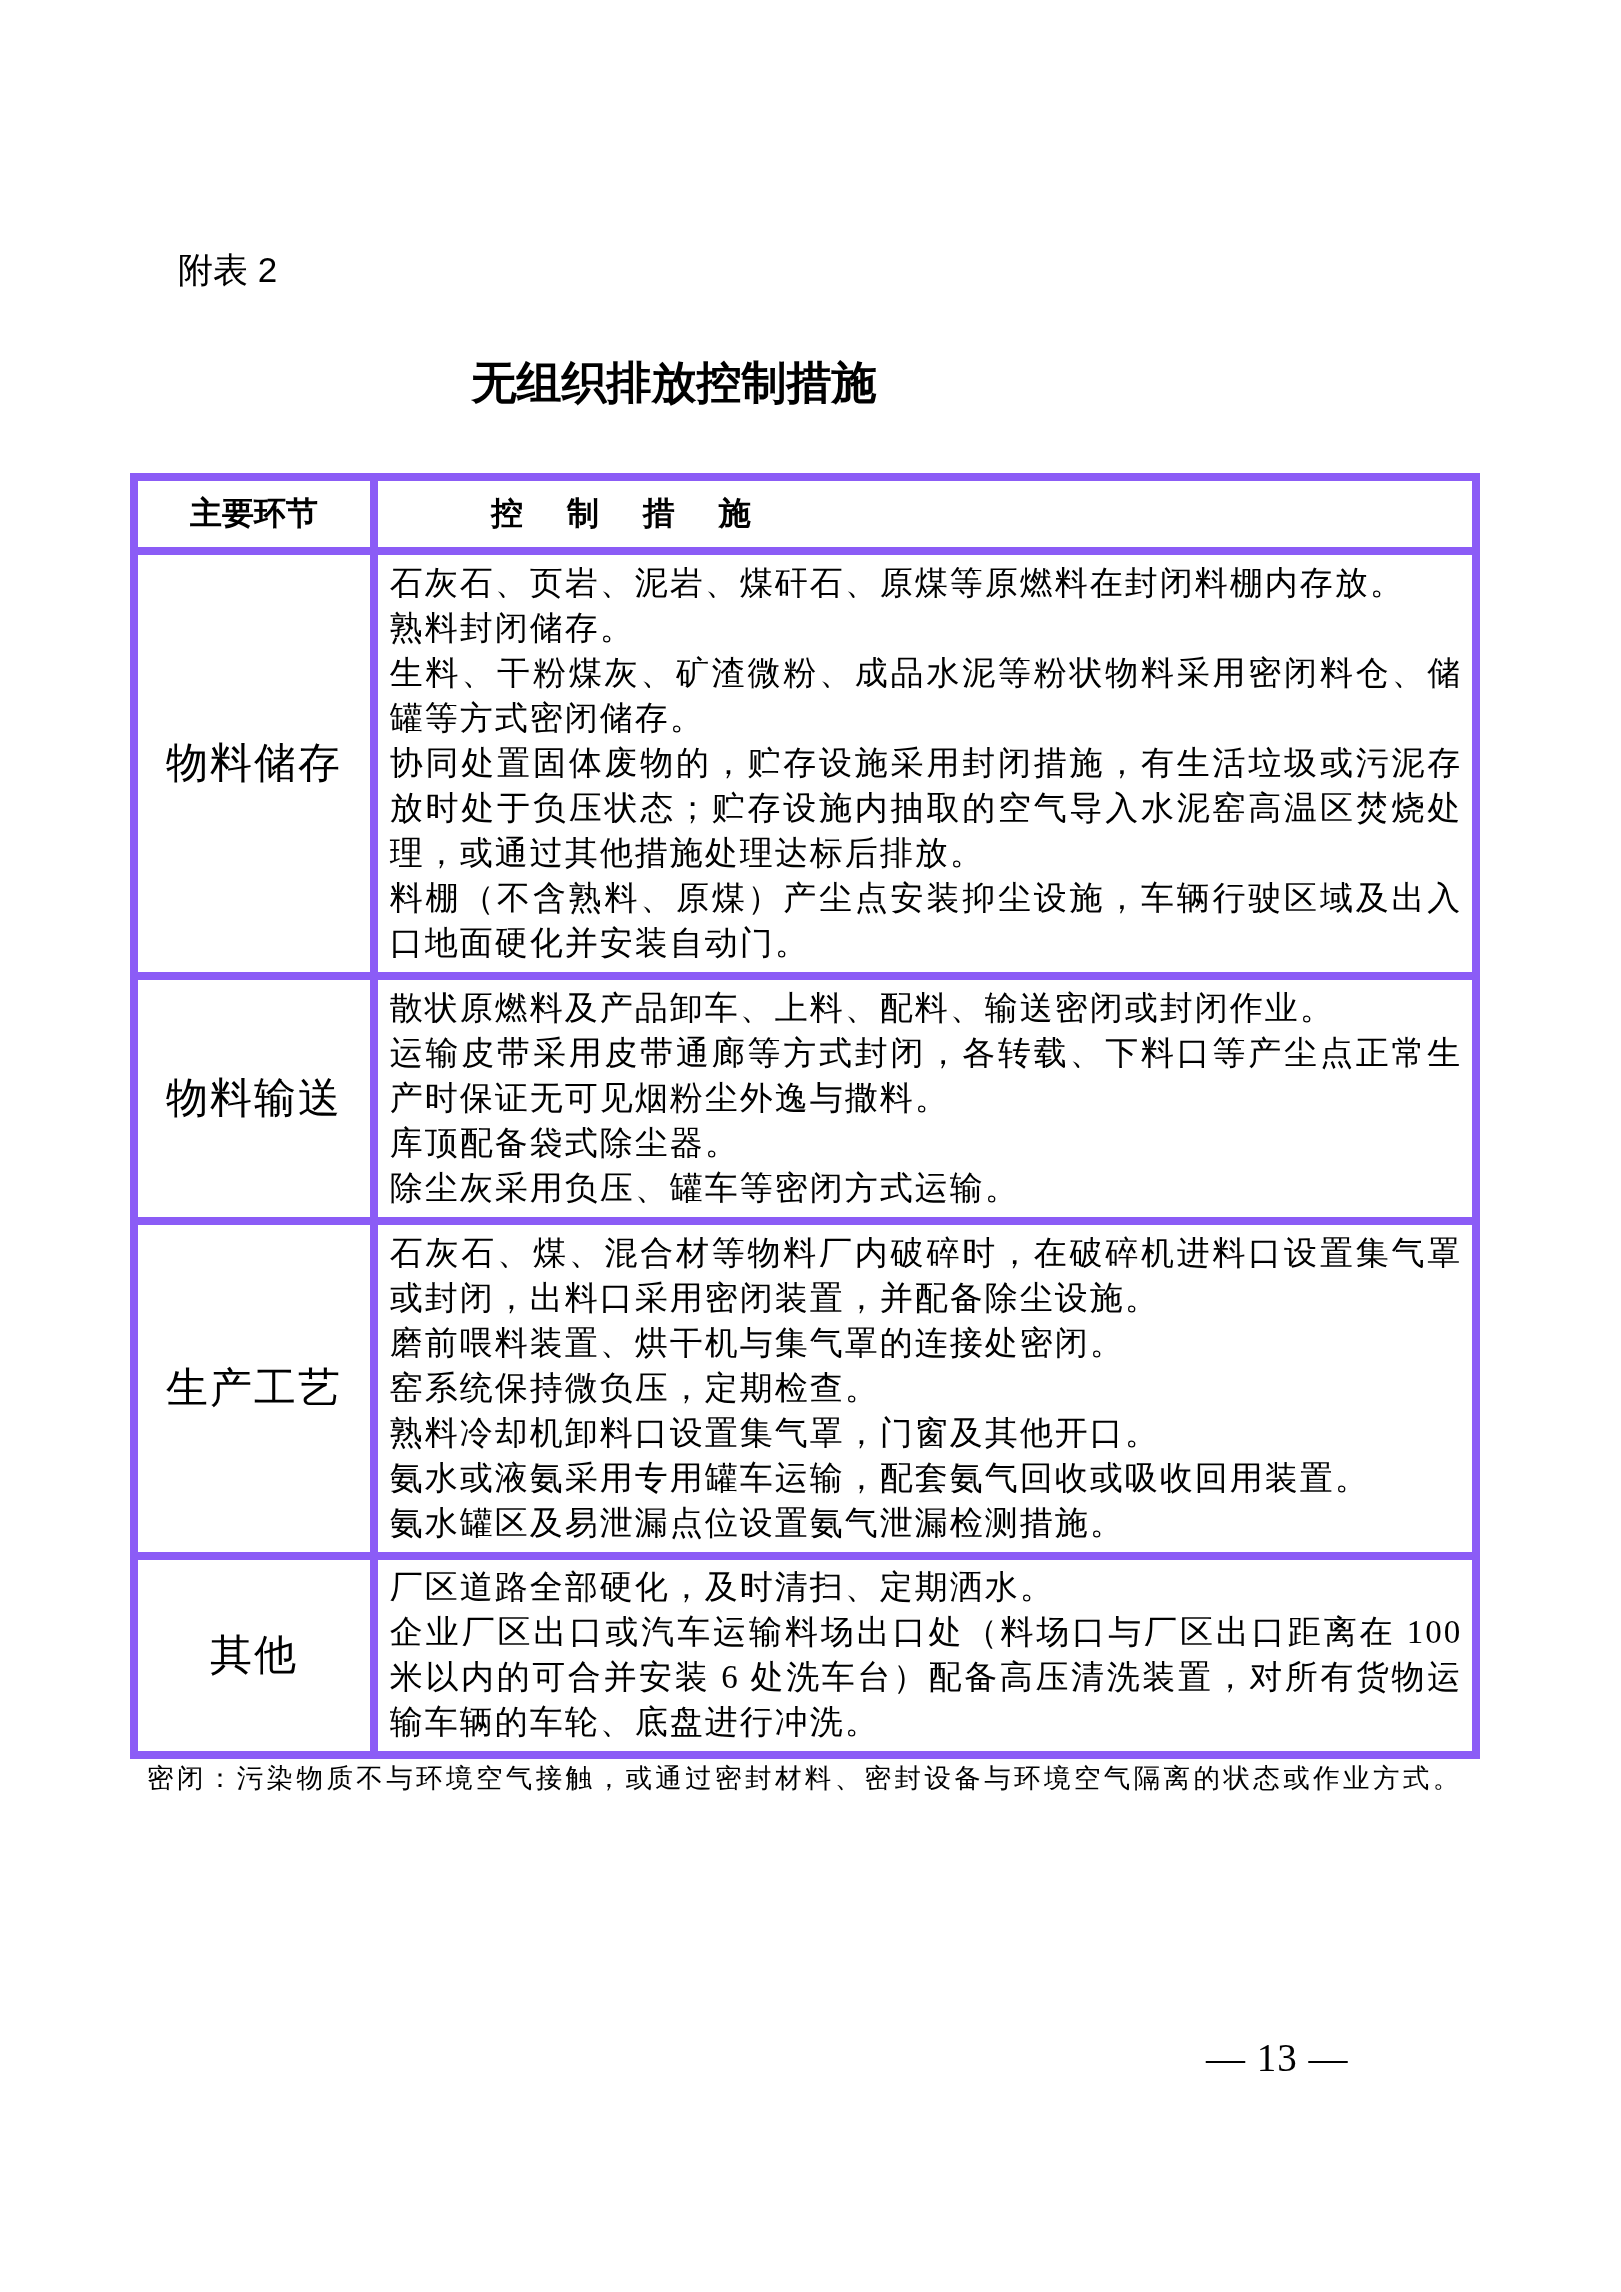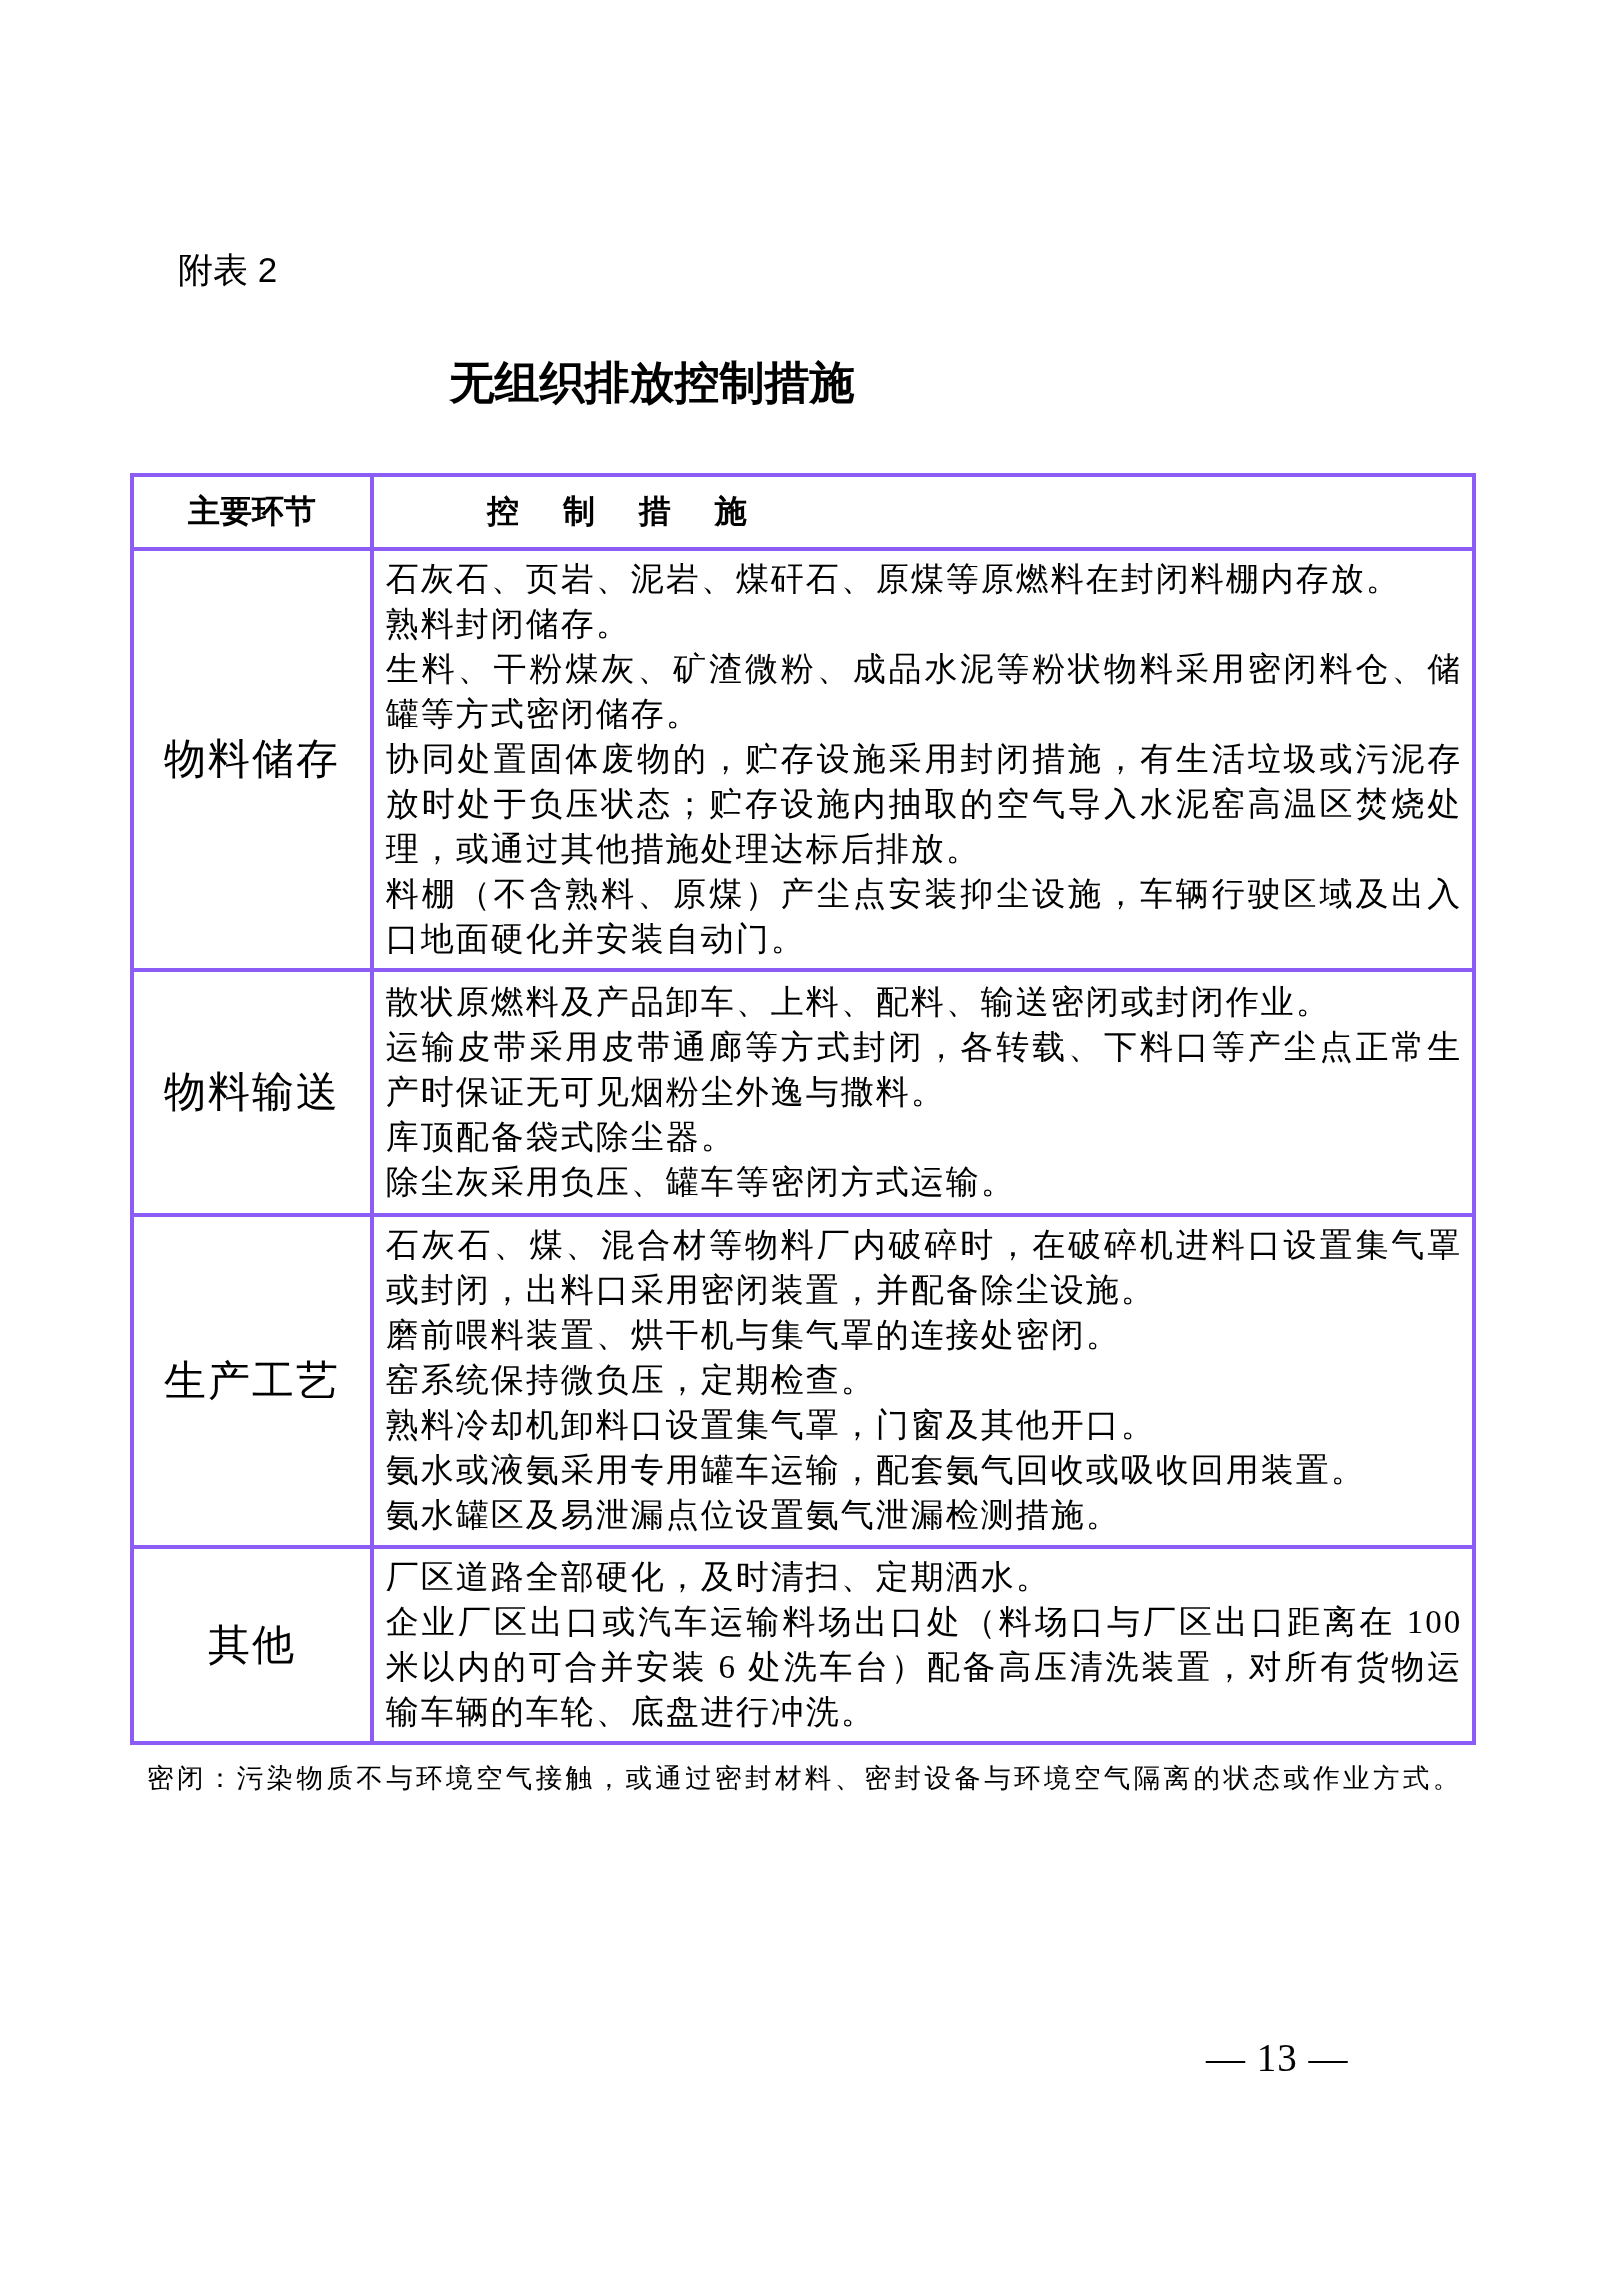--- a/index.html
+++ b/index.html
@@ -18,39 +18,39 @@
     position: absolute;
     left: 178px;
     top: 247px;
     font-family: "Liberation Sans", sans-serif;
     font-weight: normal;
     font-size: 35px;
     white-space: pre;
   }
   .doc-title {
     position: absolute;
-    left: 118px;
+    left: 140px;
     top: 353px;
     width: 1068px;
     text-align: center;
     font-family: "Liberation Sans", sans-serif;
     font-weight: bold;
     font-size: 45px;
   }
   table.main-table {
     position: absolute;
     left: 130px;
     top: 473px;
     width: 1342px;
     border-collapse: collapse;
     table-layout: fixed;
     border: 2.9px solid #000;
   }
   .main-table th, .main-table td {
-    border: 4px solid #8b5cf6;
+    border: 8px solid #8b5cf6;
     padding: 0;
   }
   tr.r-header { height: 74px; }
   tr.r1 { height: 417px; }
   tr.r2 { height: 245px; }
   tr.r3 { height: 332px; }
   tr.r4 { height: 196px; }
   th.stage-header {
     font-family: "Liberation Sans", sans-serif;
     font-weight: bold;

